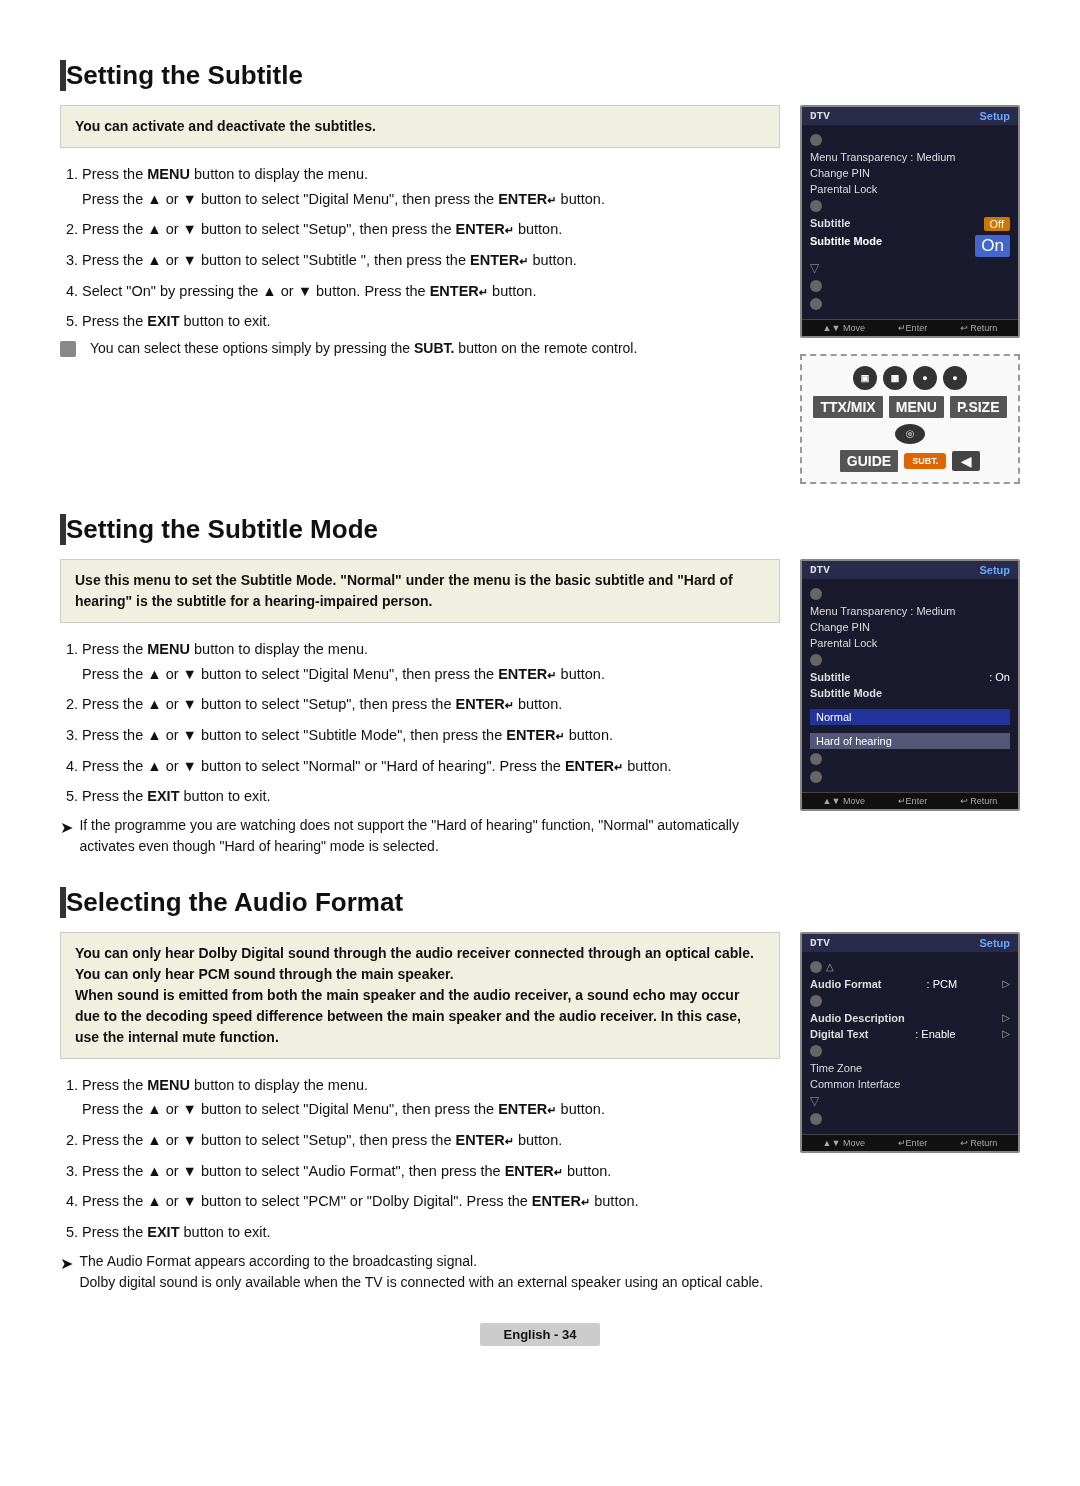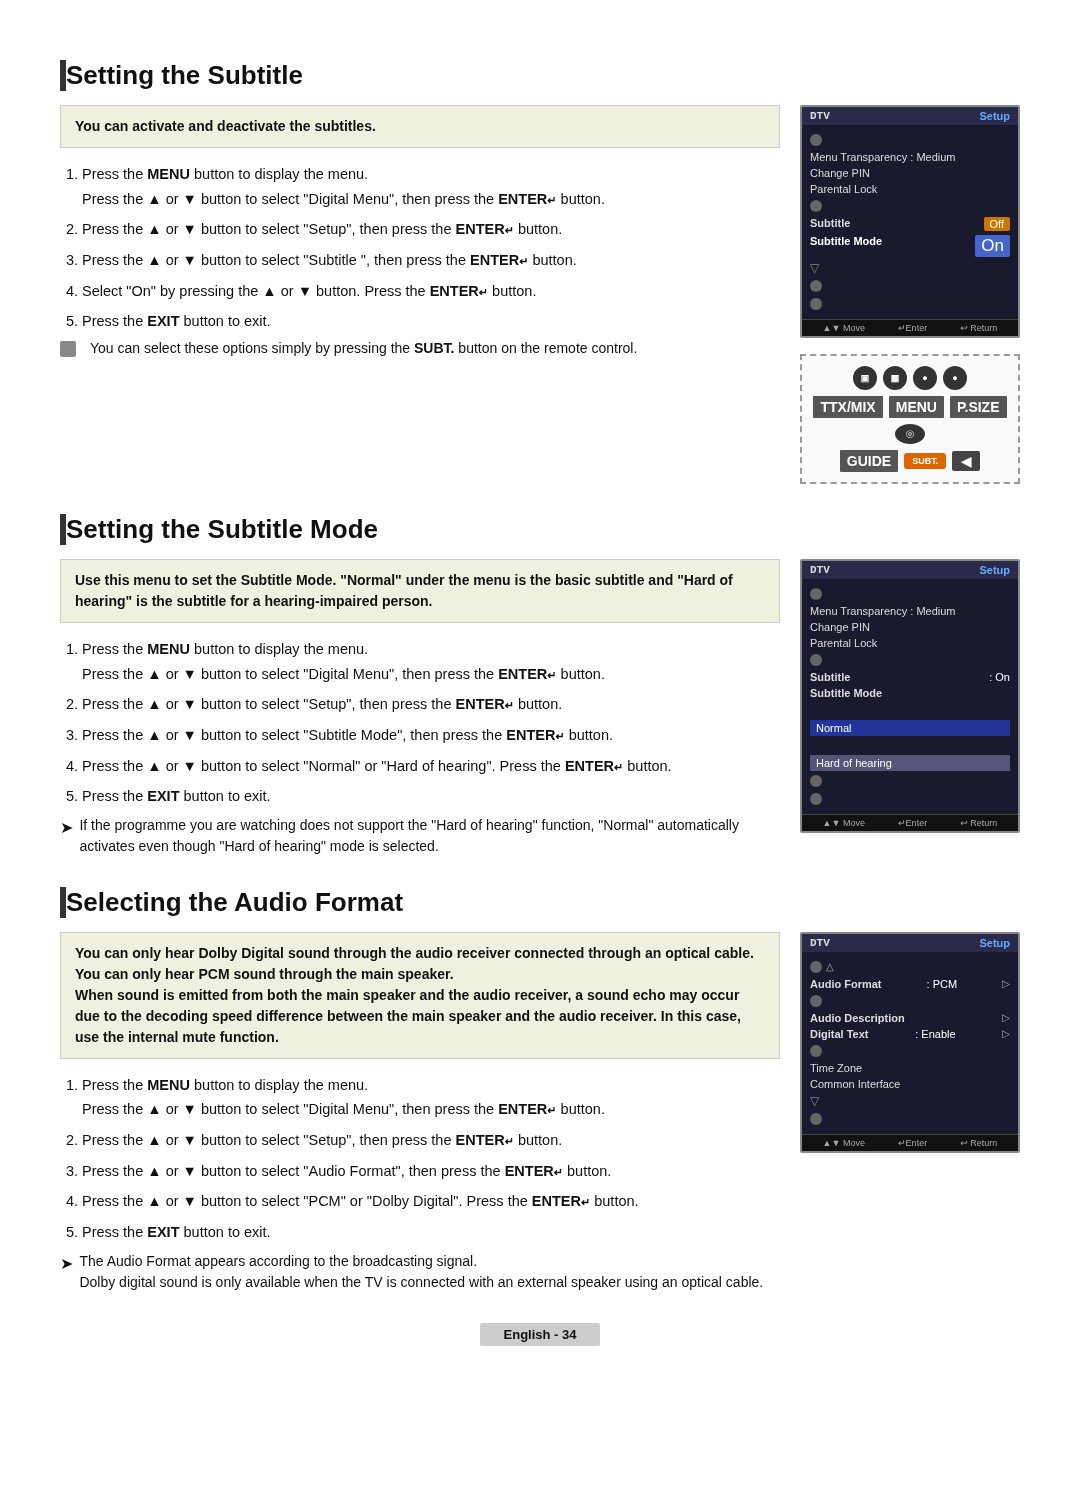--- a/index.html
+++ b/index.html
@@ -226,21 +226,21 @@
       font-weight: bold;
       border-radius: 2px;
     }
 
     
     .tv-normal-bar {
       background: #223399;
       color: #fff;
       padding: 2px 6px;
       font-size: 11px;
-      margin: 19px 0;
+      margin: 8px 0;
     }
     .tv-hearing-bar {
       background: #555577;
       color: #fff;
       padding: 2px 6px;
       font-size: 11px;
       margin: 1px 0;
     }
   </style>
 </head>

